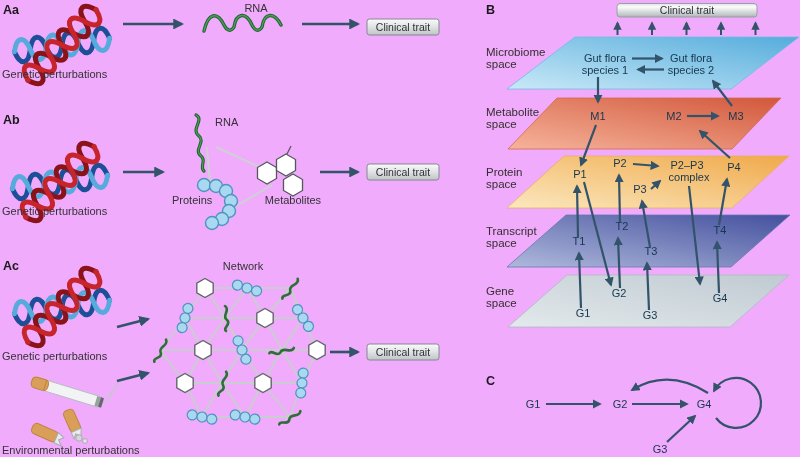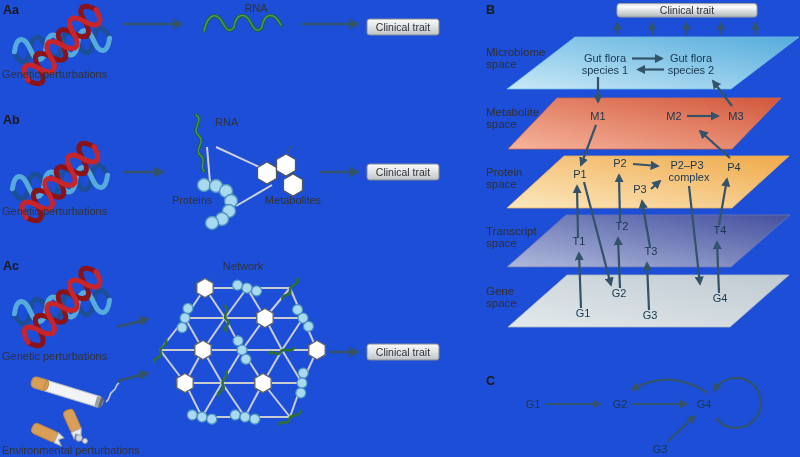--- a/index.html
+++ b/index.html
@@ -1,16 +1,16 @@
 <!DOCTYPE html>
 <html><head>
 <meta charset="utf-8">
 <style>
   html,body{margin:0;padding:0;background:#ffffff;}
-  .stage{position:relative;width:800px;height:457px;background:#1d4ed8;overflow:hidden;}
+  .stage{position:relative;width:800px;height:457px;background:#f0abfc;overflow:hidden;}
   svg{position:absolute;left:0;top:0;}
   text{font-family:"Liberation Sans","DejaVu Sans",sans-serif;fill:#3a3a3a;}
   .panel-letter{font-size:12.5px;font-weight:bold;fill:#1a1a1a;}
   .caption{font-size:11px;fill:#333333;}
   .node-lbl{font-size:11px;fill:#17374e;}
   .layer-lbl{font-size:11.5px;fill:#332f2d;}
   .box-lbl{font-size:10.5px;fill:#2e3338;}
   .arrow{stroke:#33536a;stroke-width:2.2;fill:none;marker-end:url(#ah);}
   .arrow-big{stroke:#33536a;stroke-width:2.6;fill:none;marker-end:url(#ah);}
   .arrow-sm{stroke:#33536a;stroke-width:2;fill:none;marker-end:url(#ah);}

